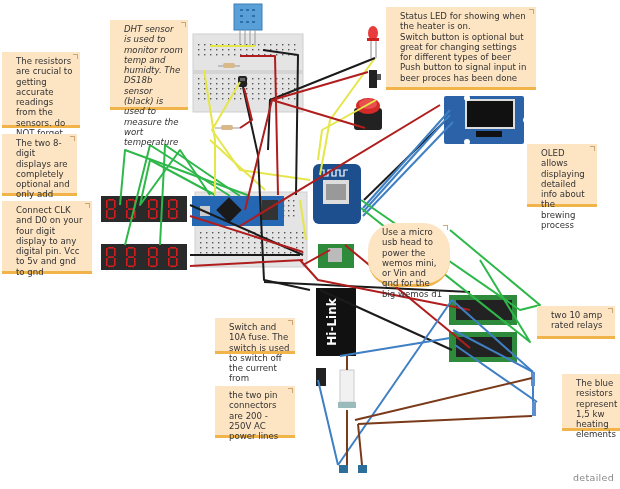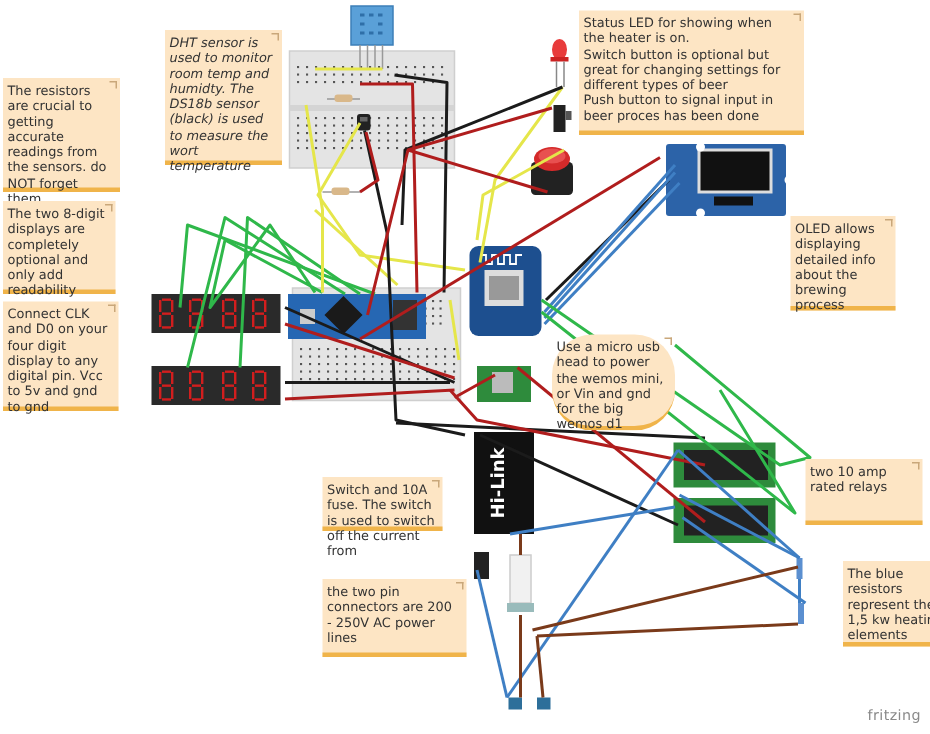--- a/index.html
+++ b/index.html
@@ -1,18 +1,18 @@
 <!DOCTYPE html>
 <html><head>
 <meta charset="utf-8">
 <style>
   html,body{margin:0;padding:0;background:#ffffff;}
   body{width:620px;height:489px;position:relative;overflow:hidden;font-family:"DejaVu Sans","Liberation Sans",sans-serif;}
   #canvas{position:absolute;left:0;top:0;width:620px;height:489px;}
-  .note{position:absolute;background:#fde5c4;border-bottom:3px solid #f0b44a;box-sizing:border-box;padding:4px 5px 4px 3px;font-size:8.6px;line-height:10.3px;color:#333;}
+  .note{position:absolute;background:#fde5c4;border-bottom:3px solid #f0b44a;box-sizing:border-box;padding:4px 5px 4px 14px;font-size:8.6px;line-height:10.3px;color:#333;}
   .note::after{content:"";position:absolute;right:2px;top:2px;width:4px;height:4px;border-top:1px solid #c9a77a;border-right:1px solid #c9a77a;}
   .fritz{position:absolute;right:6px;bottom:6px;font-size:9.5px;color:#8a8a8a;letter-spacing:0.3px;}
 </style>
 </head>
 <body>
 
 <svg id="canvas" viewBox="0 0 620 489" xmlns="http://www.w3.org/2000/svg">
 
   <g>
     <rect x="193" y="34" width="110" height="78" fill="#e4e4e4" stroke="#cfcfcf"></rect>
@@ -504,22 +504,22 @@
     </g>
 </svg>
 
 <div id="notes-layer">
   <div class="note" style="left:2px;top:52px;width:78px;height:76px;">The resistors are crucial to getting accurate readings from the sensors. do NOT forget them.</div>
   <div class="note" style="left:110px;top:20px;width:78px;height:90px;font-style:italic;">DHT sensor is used to monitor room temp and humidty. The DS18b sensor (black) is used to measure the wort temperature</div>
   <div class="note" style="left:386px;top:7px;width:150px;height:83px;white-space:pre-line;">Status LED for showing when the heater is on.
 Switch button is optional but great for changing settings for different types of beer
 Push button to signal input in beer proces has been done</div>
   <div class="note" style="left:2px;top:134px;width:75px;height:62px;">The two 8-digit displays are completely optional and only add readability</div>
-  <div class="note" style="left:2px;top:201px;width:77px;height:73px;">Connect CLK and D0 on your four digit display to any digital pin. Vcc to 5v and gnd to gnd</div>
+  <div class="note" style="left:2px;top:201px;width:90px;height:73px;">Connect CLK and D0 on your four digit display to any digital pin. Vcc to 5v and gnd to gnd</div>
   <div class="note" style="left:527px;top:144px;width:70px;height:63px;">OLED allows displaying detailed info about the brewing process</div>
   <div class="note" style="left:368px;top:223px;width:82px;height:64px;border-radius:27px;">Use a micro usb head to power the wemos mini, or Vin and gnd for the big wemos d1</div>
-  <div class="note" style="left:537px;top:306px;width:78px;height:44px;">two 10 amp rated relays</div>
+  <div class="note" style="left:537px;top:306px;width:78px;height:33px;">two 10 amp rated relays</div>
   <div class="note" style="left:215px;top:318px;width:80px;height:36px;">Switch and 10A fuse. The switch is used to switch off the current from</div>
-  <div class="note" style="left:215px;top:386px;width:96px;height:52px;">the two pin connectors are 200 - 250V AC power lines</div>
+  <div class="note" style="left:215px;top:386px;width:80px;height:52px;">the two pin connectors are 200 - 250V AC power lines</div>
   <div class="note" style="left:562px;top:374px;width:78px;height:57px;">The blue resistors represent the 1,5 kw heating elements</div>
 </div>
 
-<div class="fritz">fritzing</div>
+<div class="fritz">detailed</div>
 
 </body></html>

